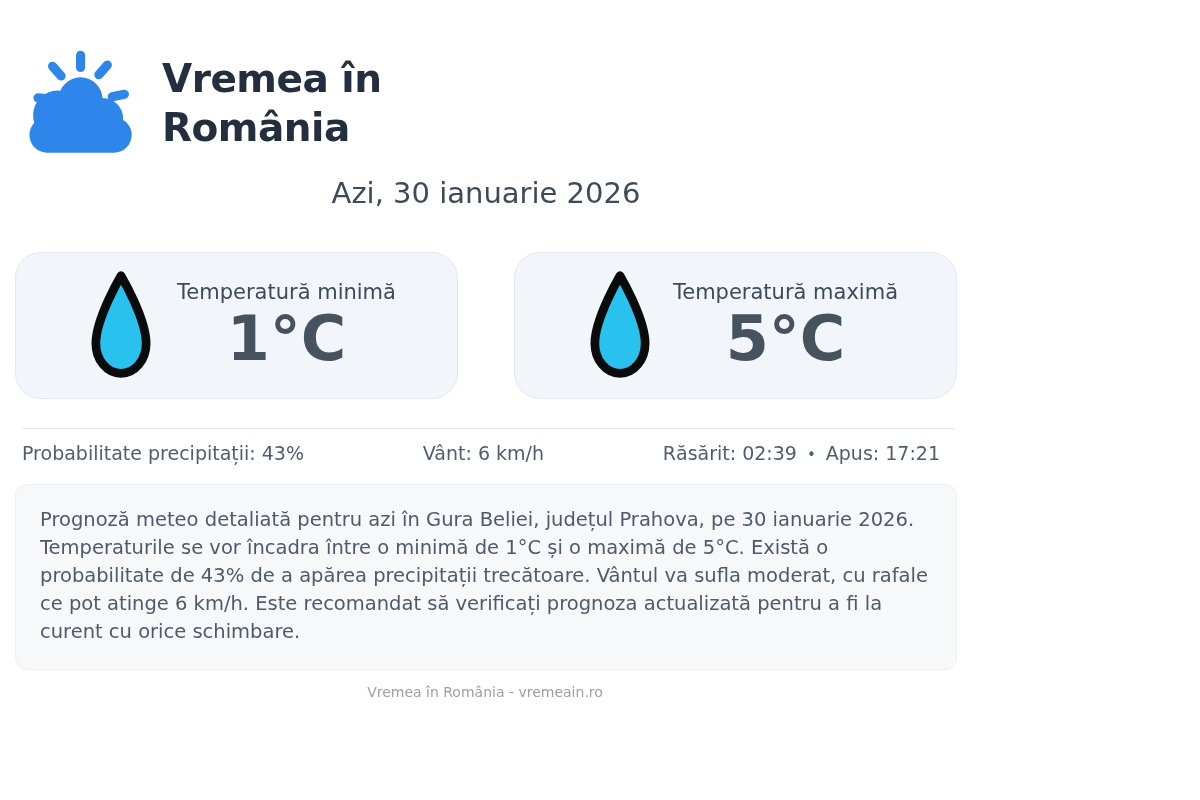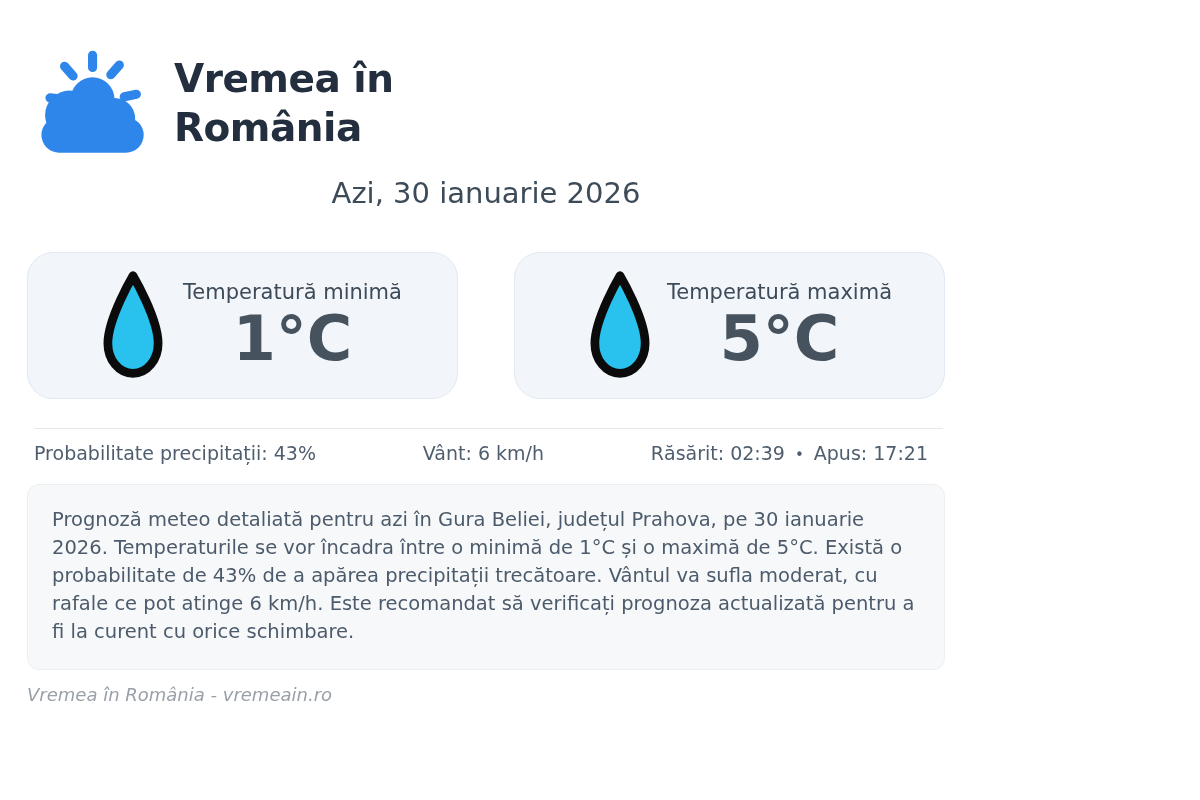--- a/index.html
+++ b/index.html
@@ -2,21 +2,21 @@
 <html><head>
 <meta charset="utf-8">
 <style>
   * { margin: 0; padding: 0; box-sizing: border-box; }
   html, body {
     width: 1200px; height: 800px;
     background: #ffffff;
     font-family: "DejaVu Sans", "Liberation Sans", sans-serif;
     overflow: hidden;
   }
-  .page { width: 972px; height: 800px; padding: 0 27px; }
+  .page { width: 972px; height: 800px; padding: 0 15px; }
 
   
   .logo-row {
     display: flex; align-items: center;
     padding-top: 48px; margin-left: 7px;
     gap: 18px;
   }
   .logo-icon { width: 122px; height: 112px; flex: 0 0 auto; }
   .logo-text {
     font-size: 39px; font-weight: bold; line-height: 1.25;
@@ -75,22 +75,22 @@
     background: #f7f8f9;
     border: 1px solid #eceff1;
     border-radius: 12px;
     padding: 21px 24px 23px 24px;
     font-size: 19.5px; line-height: 28px; color: #4c5b6b;
   }
 
   
   .footer {
     margin-top: 14px; margin-right: 2px;
-    text-align: left;
-    font-size: 18px; color: #9aa0a8; font-style: italic;
+    text-align: center;
+    font-size: 14px; color: #9aa0a8;
   }
 </style>
 </head>
 <body>
 
 <div class="page">
 
   <div class="logo-row">
     <svg class="logo-icon" viewBox="0 0 100 92" aria-hidden="true">
       <g stroke="#2e86ea" stroke-width="7.5" stroke-linecap="round">

